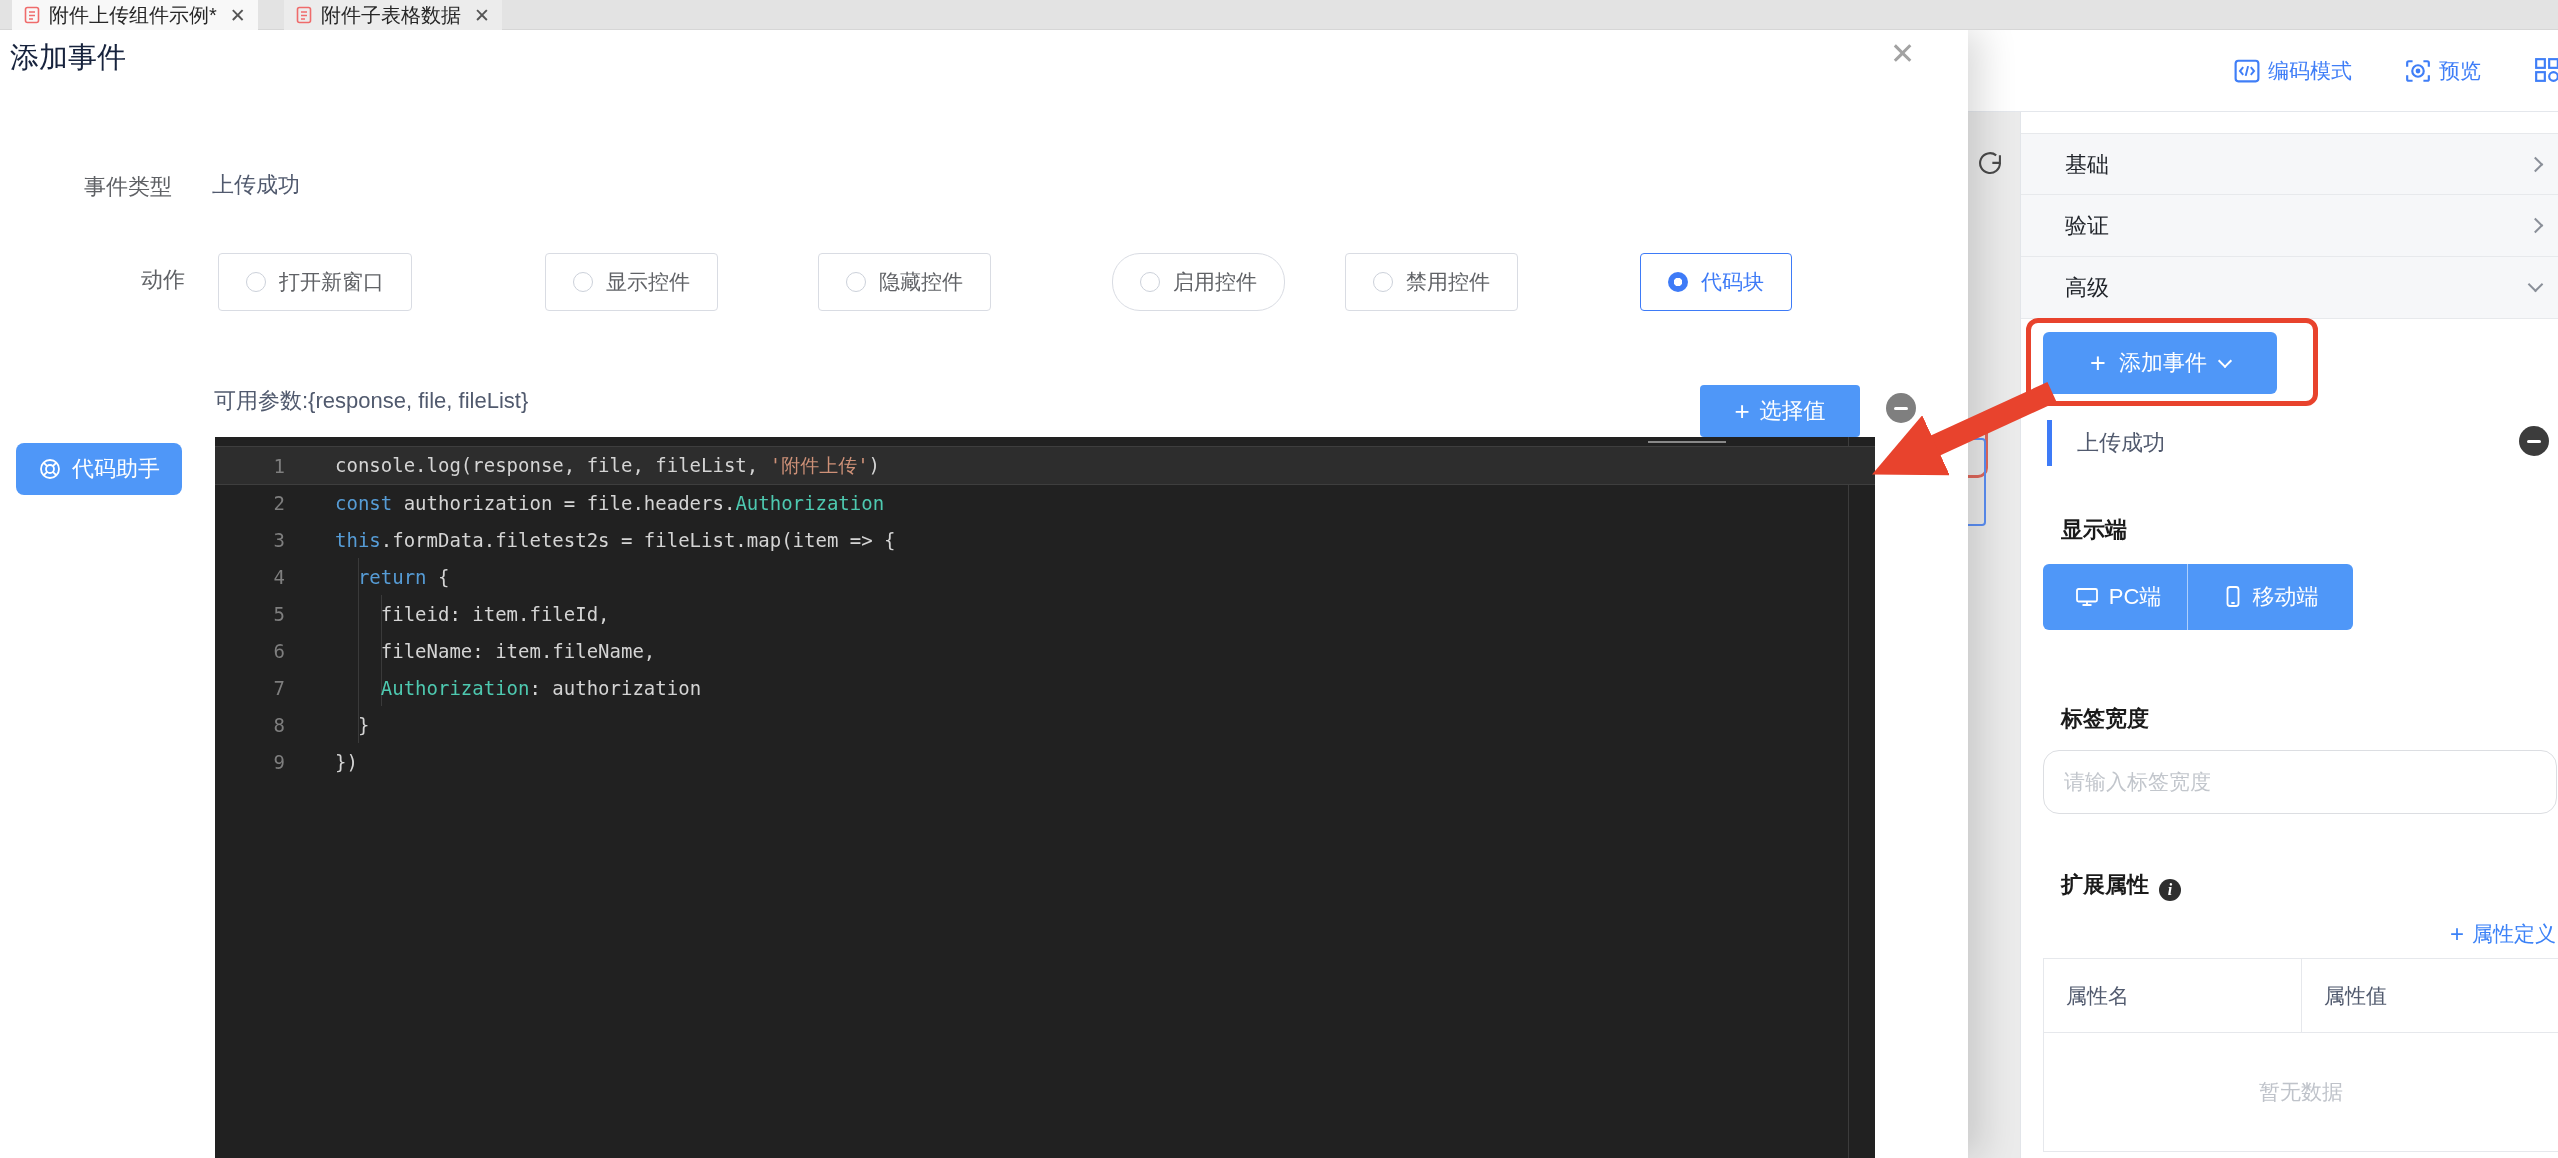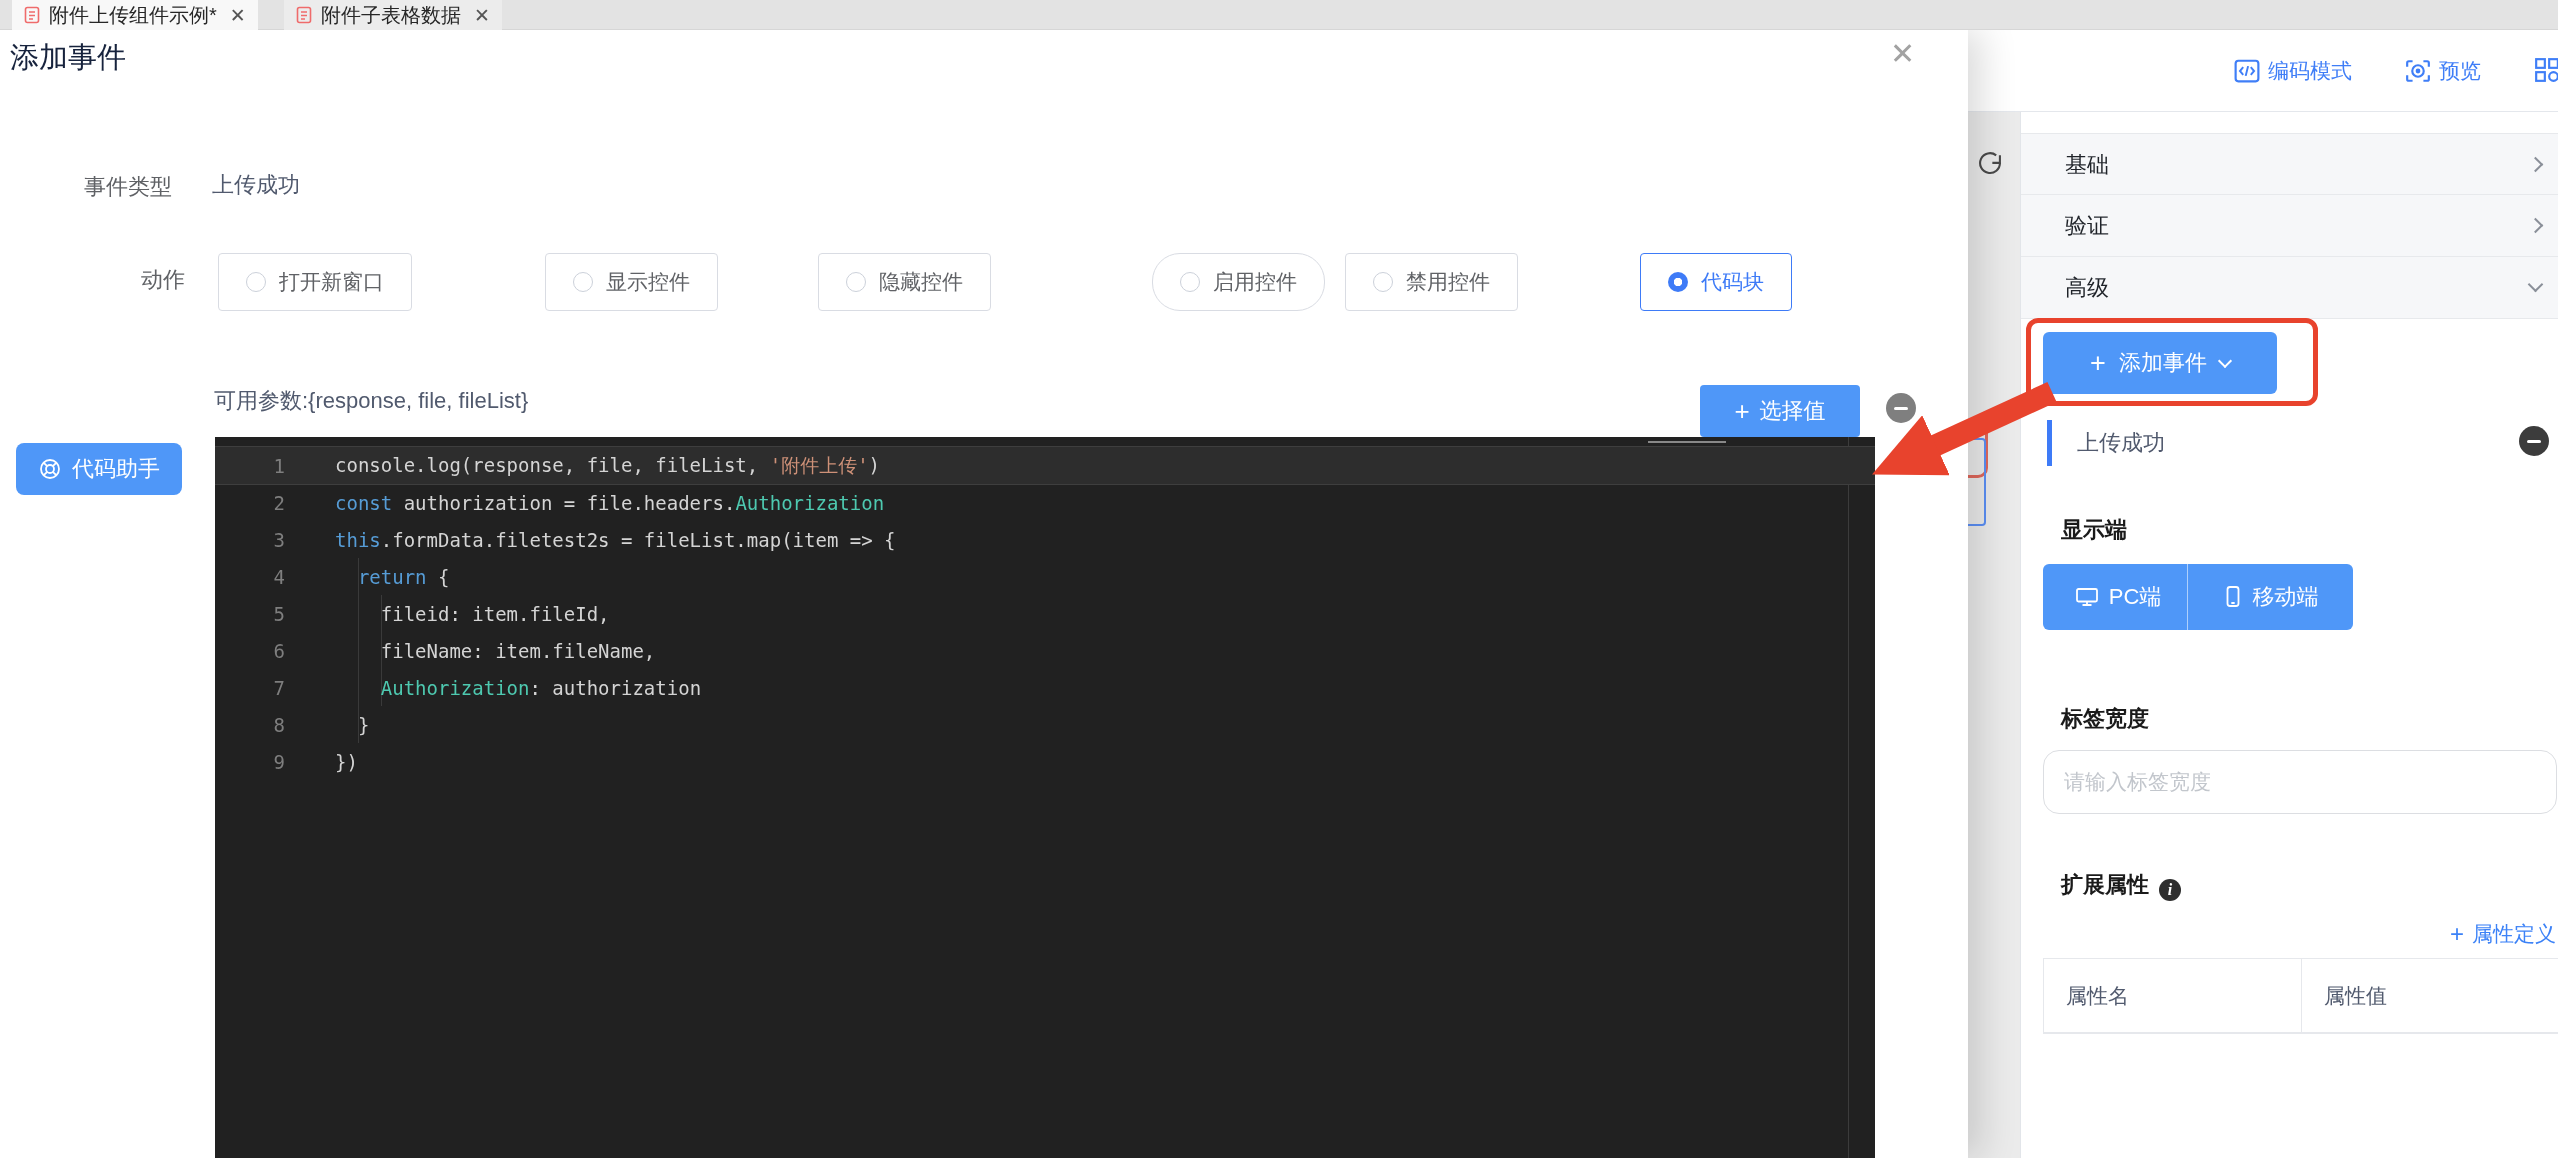--- a/index.html
+++ b/index.html
@@ -185,20 +185,21 @@
     <div class="attr-link">
       <span class="plus">+</span>
       <span>属性定义</span>
     </div>
 
     <div class="attr-table">
       <div class="attr-th">
         <div class="c1">属性名</div>
         <div class="c2">属性值</div>
       </div>
+      <div class="attr-empty">暂无数据</div>
     </div>
   </div>
 
   <div class="modal">
     <div class="m-title">添加事件</div>
     <div class="m-close">✕</div>
 
     <div class="lab" style="left:84px;top:142px;">事件类型</div>
     <div class="evt-val">上传成功</div>
 
@@ -208,21 +209,21 @@
         <span>打开新窗口</span>
       </div>
     <div class="radio-box" style="left:545px;">
         <span class="rc"></span>
         <span>显示控件</span>
       </div>
     <div class="radio-box" style="left:818px;">
         <span class="rc"></span>
         <span>隐藏控件</span>
       </div>
-    <div class="radio-box" style="left:1152px;border-radius:28px;">
+    <div class="radio-box" style="left:1112px;border-radius:28px;">
         <span class="rc"></span>
         <span>启用控件</span>
       </div>
     <div class="radio-box" style="left:1345px;">
         <span class="rc"></span>
         <span>禁用控件</span>
       </div>
     <div class="radio-box sel" style="left:1640px;">
         <span class="rc"></span>
         <span>代码块</span>

